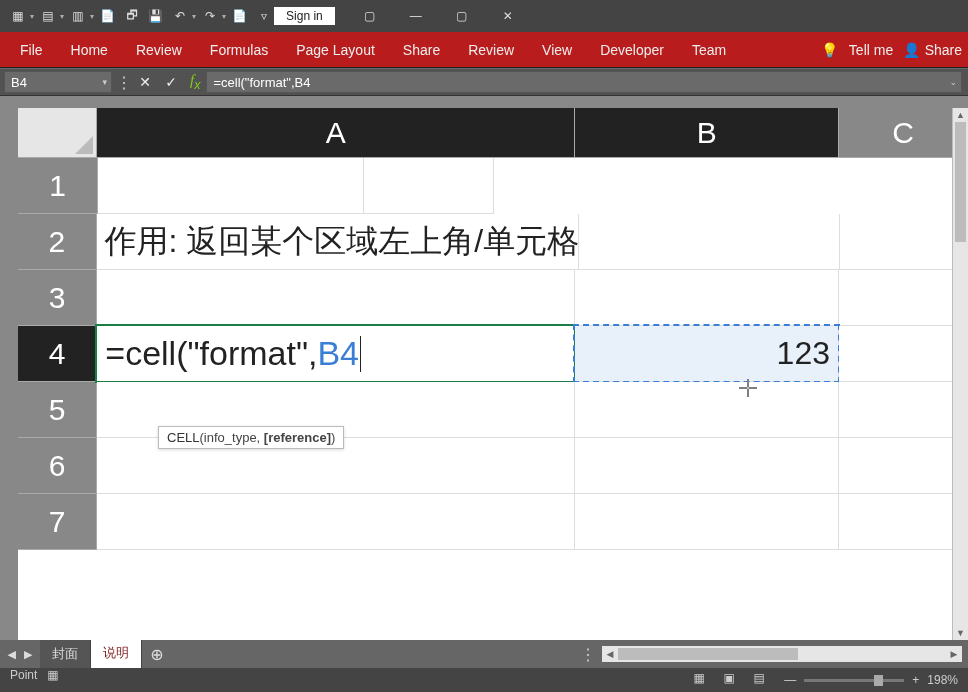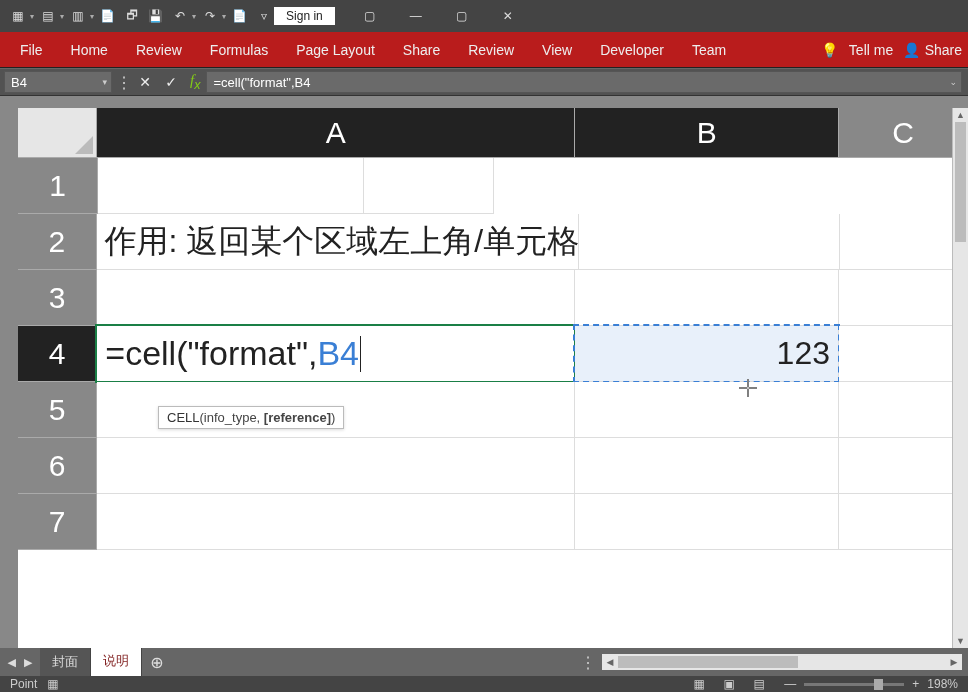--- a/index.html
+++ b/index.html
@@ -48,38 +48,38 @@
 .colC { width: 130px; }
 .rowh { height: 56px; }
 .editbox { position: absolute; left: -2px; top: -2px; right: -2px; bottom: -2px; border: 2px solid #1a7f46; background: #fff; display: flex; align-items: center; padding: 0 8px; }
 .editbox .ft { font-size: 34px; color: #222; }
 .editbox .ref { color: #3a7fd5; }
 .caret { display: inline-block; width: 1px; height: 36px; background: #222; margin-left: 1px; animation: blink 1s steps(1) infinite; vertical-align: middle; }
 @keyframes blink { 50% { opacity: 0; } }
 .marching { position: absolute; left: 0; top: 0; right: 0; bottom: 0; pointer-events: none; }
 .marching::before { content: ""; position: absolute; left: -2px; top: -2px; right: -2px; bottom: -2px; border: 2px dashed #3a7fd5; }
 .b4fill { background: #e8f0fa !important; }
-.tooltip { position: absolute; left: 140px; top: 298px; background: #fff; border: 1px solid #bbb; font-size: 13px; padding: 3px 8px; color: #444; box-shadow: 0 1px 3px rgba(0,0,0,0.15); z-index: 20; }
+.tooltip { position: absolute; left: 140px; top: 318px; background: #fff; border: 1px solid #bbb; font-size: 13px; padding: 3px 8px; color: #444; box-shadow: 0 1px 3px rgba(0,0,0,0.15); z-index: 20; }
 .tooltip b { font-weight: bold; }
 .tooltip .fn { color: #333; }
 .vscroll { position: absolute; right: 0; top: 0; width: 16px; bottom: 0; background: #e6e6e6; border-left: 1px solid #bbb; }
 .vscroll .thumb { position: absolute; left: 2px; right: 2px; top: 14px; height: 120px; background: #bcbcbc; }
 .vscroll .arr { position: absolute; left: 0; right: 0; height: 14px; display: flex; align-items: center; justify-content: center; font-size: 9px; color: #666; }
 .vscroll .up { top: 0; } .vscroll .down { bottom: 0; }
 .tabsbar { height: 28px; background: #666; display: flex; align-items: center; }
 .tabsbar .tarr { width: 40px; display: flex; align-items: center; justify-content: center; gap: 8px; color: #ddd; font-size: 11px; }
 .tabsbar .stab { padding: 12px 12px; font-size: 13px; background: #555; color: #ddd; border-right: 1px solid #444; }
 .tabsbar .stab.active { background: #fff; color: #7f1d1d; border-bottom: 2px solid #1a7f46; }
 .tabsbar .addtab { width: 30px; display: flex; align-items: center; justify-content: center; color: #ddd; font-size: 16px; }
 .tabsbar .tspacer { flex: 1; }
 .tabsbar .hscroll { width: 360px; height: 16px; background: #e6e6e6; margin-right: 6px; display: flex; align-items: center; position: relative; }
 .tabsbar .hscroll .harr { width: 16px; text-align: center; font-size: 9px; color: #666; }
 .tabsbar .hscroll .htrack { flex: 1; position: relative; height: 100%; }
 .tabsbar .hscroll .hthumb { position: absolute; left: 0; top: 2px; bottom: 2px; width: 180px; background: #bcbcbc; }
-.statusbar { height: 16px; background: #444; display: flex; align-items: center; color: #ccc; font-size: 12px; }
+.statusbar { height: 24px; background: #444; display: flex; color: #ccc; font-size: 12px; }
 .statusbar .mode { padding: 0 10px; }
 .statusbar .sspacer { flex: 1; }
 .statusbar .viewbtn { width: 30px; height: 20px; display: flex; align-items: center; justify-content: center; color: #ccc; }
 .statusbar .zoom { display: flex; align-items: center; gap: 8px; padding: 0 10px; }
 .statusbar .ztrack { width: 100px; height: 3px; background: #777; position: relative; }
 .statusbar .zthumb { position: absolute; left: 70%; top: -4px; width: 9px; height: 11px; background: #aaa; }
 .cursor-cross { position: absolute; left: 720px; top: 270px; z-index: 30; pointer-events: none; }
 .cursor-cross svg { width: 20px; height: 20px; }
 </style>
 </head>

